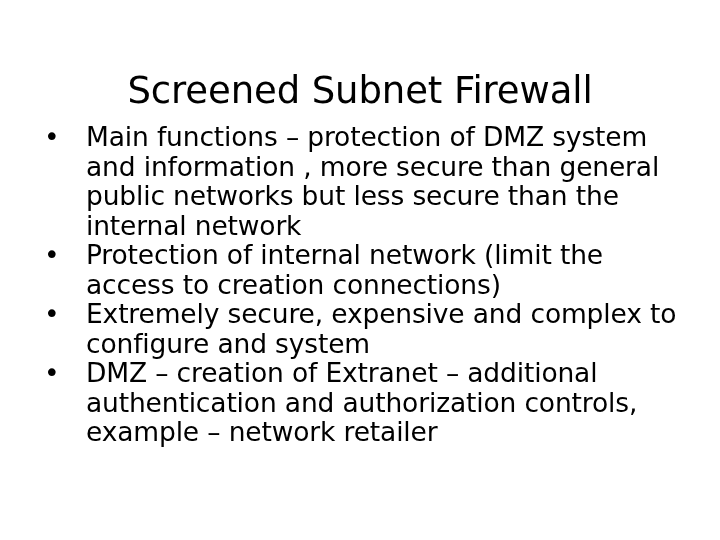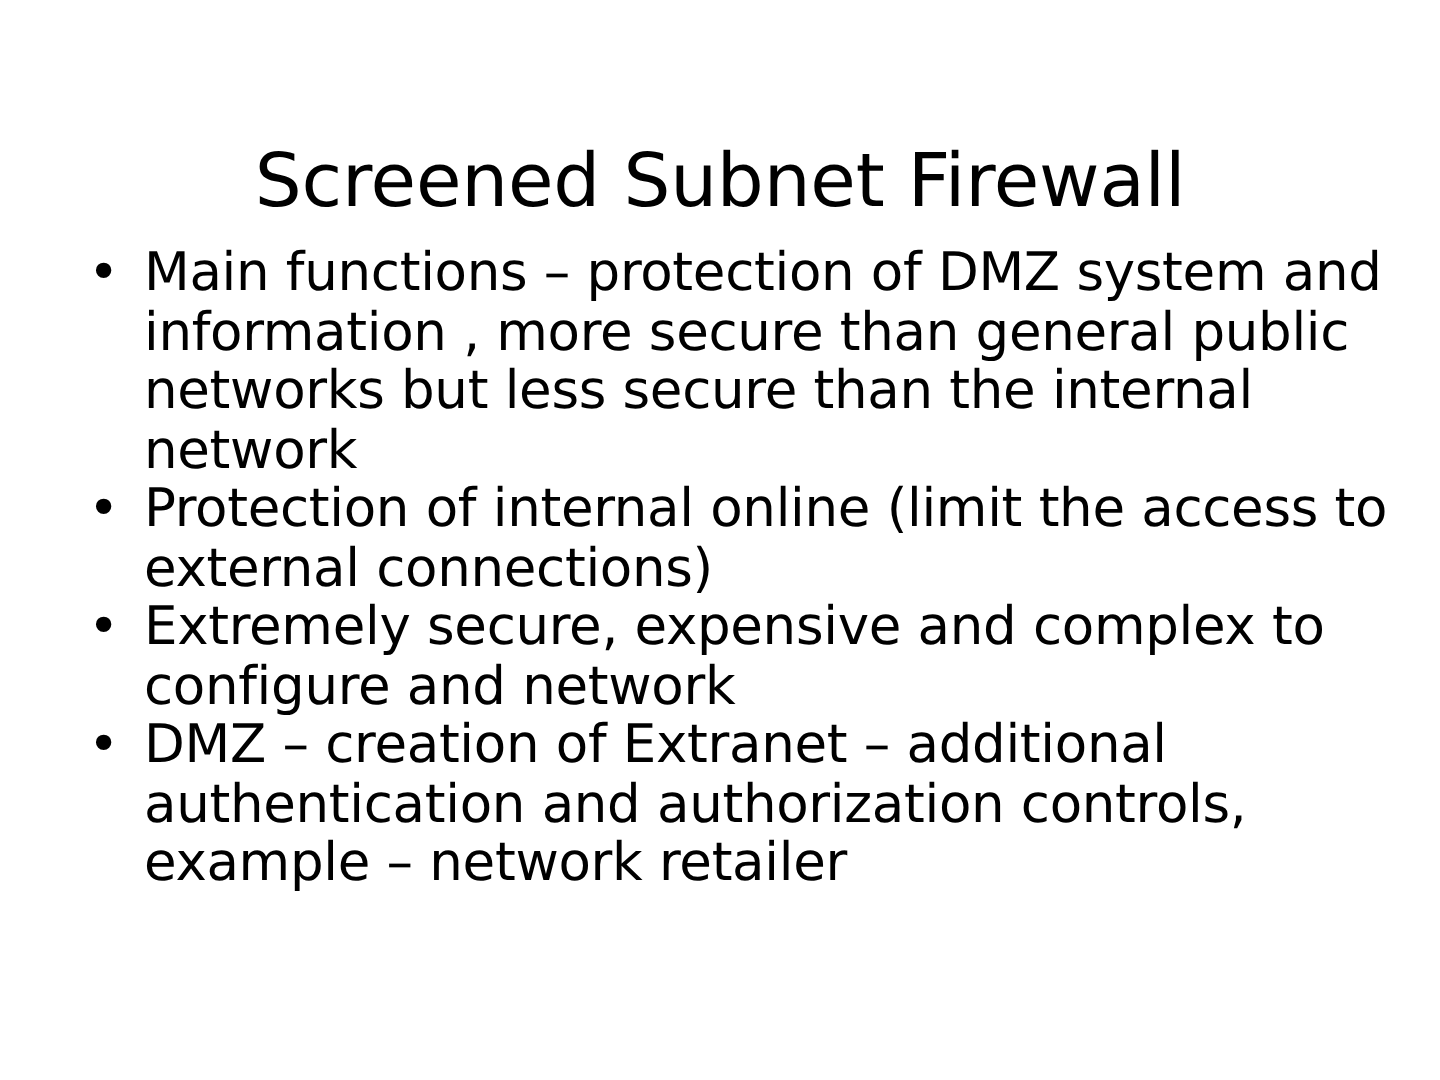--- a/index.html
+++ b/index.html
@@ -68,44 +68,45 @@
     top: 0;
     width: 16px;
     font-size: 26.5px;
     line-height: 29.5px;
     text-align: left;
     color: #000000;
   }
 
   .bullet-text {
     display: block;
+    margin-left: 14px;
   }
 </style>
 </head>
 <body>
 
 <div class="slide">
 
   <h1 class="slide-title">Screened Subnet Firewall</h1>
 
   <ul class="body-list">
 
     <li class="bullet-item">
       <span class="bullet-marker">•</span>
       <span class="bullet-text">Main functions – protection of DMZ system and information , more secure than general public networks but less secure than the internal network</span>
     </li>
 
     <li class="bullet-item">
       <span class="bullet-marker">•</span>
-      <span class="bullet-text">Protection of internal online (limit the access to external connections)</span>
+      <span class="bullet-text">Protection of internal network (limit the access to creation connections)</span>
     </li>
 
     <li class="bullet-item">
       <span class="bullet-marker">•</span>
-      <span class="bullet-text">Extremely secure, expensive and complex to configure and network</span>
+      <span class="bullet-text">Extremely secure, expensive and complex to configure and system</span>
     </li>
 
     <li class="bullet-item">
       <span class="bullet-marker">•</span>
       <span class="bullet-text">DMZ – creation of Extranet – additional authentication and authorization controls, example – network retailer</span>
     </li>
 
   </ul>
 
 </div>

